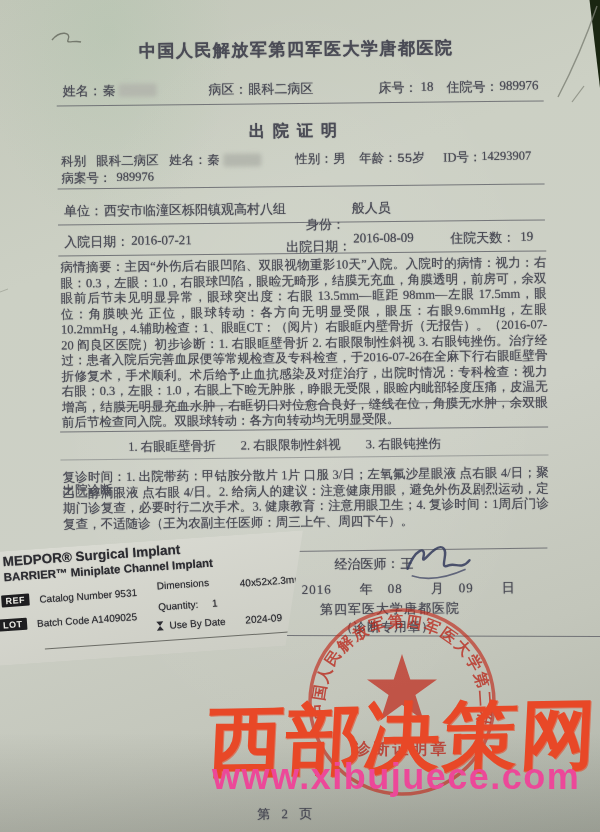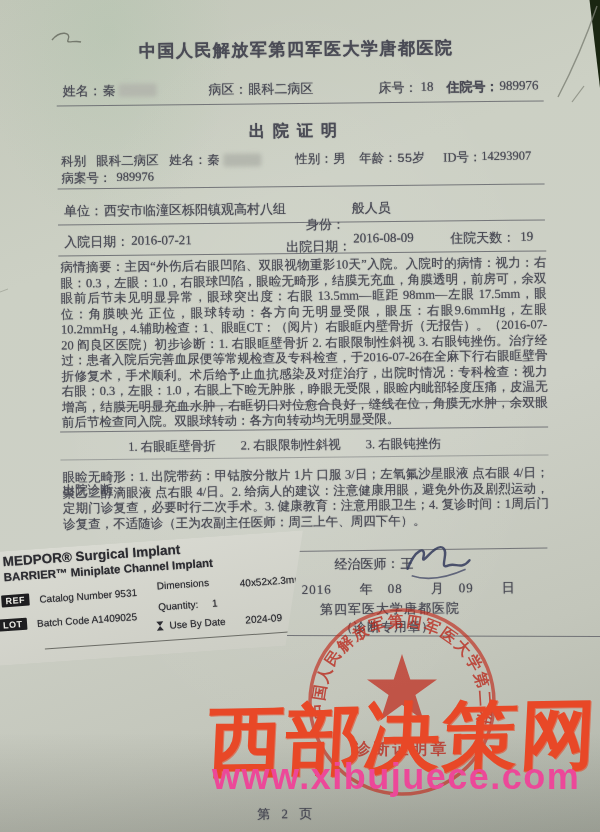--- a/index.html
+++ b/index.html
@@ -66,21 +66,21 @@
   <div class="abs title doc" style="top:38px;left:0;">中国人民解放军第四军医大学唐都医院</div>
 
   <div>
     <span class="abs f13 doc" style="left:66px;top:80px;">姓名：</span>
     <span class="abs f13 doc" style="left:106px;top:80px;">秦</span>
     <span class="abs redact" style="left:122px;top:82px;"></span>
     <span class="abs f13 doc" style="left:212px;top:80px;">病区：</span>
     <span class="abs f13 doc" style="left:252px;top:80px;">眼科二病区</span>
     <span class="abs f13 doc" style="left:382px;top:80px;">床号：</span>
     <span class="abs f13 doc" style="left:424px;top:80px;">18</span>
-    <span class="abs f13 doc" style="left:450px;top:80px;font-weight:bold;">住院号：</span>
+    <span class="abs f13 doc" style="left:450px;top:80px;">住院号：</span>
     <span class="abs f13 doc" style="left:503px;top:80px;">989976</span>
   </div>
   <div class="rule" style="left:60px;top:103px;width:487px;"></div>
 
   <div class="abs doctitle doc" style="top:121px;left:0;">出院证明</div>
 
   <div>
     <span class="abs f125 doc" style="left:64px;top:151px;">科别</span>
     <span class="abs f125 doc" style="left:99px;top:151px;">眼科二病区</span>
     <span class="abs f125 doc" style="left:172px;top:151px;">姓名：</span>
@@ -121,21 +121,21 @@
   <div class="strike" style="left:118px;top:404px;width:428px;"></div>
   <div class="rule" style="left:60px;top:429px;width:488px;"></div>
 
   <div>
     <span class="abs f125 doc" style="left:62px;top:437px;margin-top:43px;">出院诊断：</span>
     <span class="abs f125 doc" style="left:128px;top:437px;">1. 右眼眶壁骨折　　2. 右眼限制性斜视　　3. 右眼钝挫伤</span>
   </div>
   <div class="rule faint" style="left:60px;top:457px;width:488px;"></div>
 
   <div class="para doc" style="top:468px;">
-    <span>眼睑无畸形：</span><span>1. 出院带药：甲钴胺分散片 1片 口服 3/日；左氧氟沙星眼液 点右眼 4/日；聚乙二醇滴眼液 点右眼 4/日。2. 给病人的建议：注意健康用眼，避免外伤及剧烈运动，定期门诊复查，必要时行二次手术。3. 健康教育：注意用眼卫生；4. 复诊时间：1周后门诊复查，不适随诊（王为农副主任医师：周三上午、周四下午）。</span>
+    <span>复诊时间：</span><span>1. 出院带药：甲钴胺分散片 1片 口服 3/日；左氧氟沙星眼液 点右眼 4/日；聚乙二醇滴眼液 点右眼 4/日。2. 给病人的建议：注意健康用眼，避免外伤及剧烈运动，定期门诊复查，必要时行二次手术。3. 健康教育：注意用眼卫生；4. 复诊时间：1周后门诊复查，不适随诊（王为农副主任医师：周三上午、周四下午）。</span>
   </div>
   <div class="rule" style="left:28px;top:551px;width:518px;transform:rotate(-.2deg);"></div>
 
   <div id="signoff">
     <span class="abs f13 doc" style="left:333px;top:556px;">经治医师：</span>
     <span class="abs f13 doc" style="left:399px;top:556px;">王</span>
     <svg class="abs" style="left:400px;top:540px;" width="74" height="46" viewBox="0 0 74 46">
       <path d="M6,30 C14,10 25,7 22,18 C19,29 33,5 41,9 C49,13 36,32 47,27 C54,24 60,32 68,22" fill="none" stroke="#343b5c" stroke-width="2.4" opacity=".85" stroke-linecap="round"></path>
       <path d="M10,37 C28,43 48,38 64,31" fill="none" stroke="#343b5c" stroke-width="1.6" opacity=".7"></path>
     </svg>

